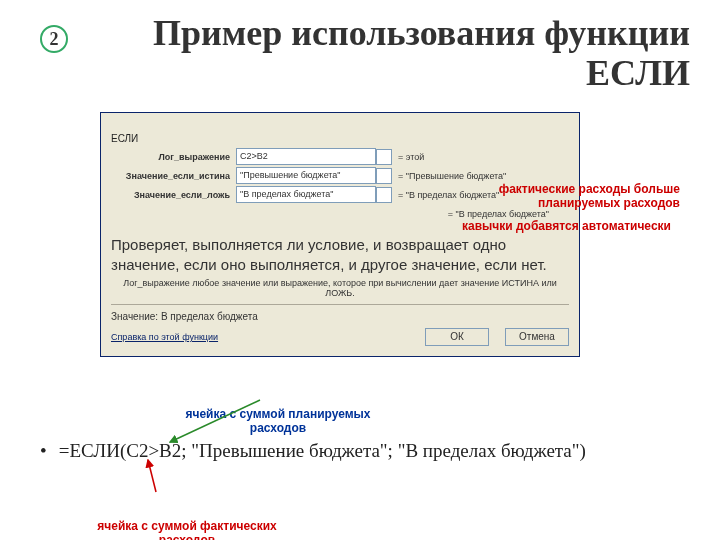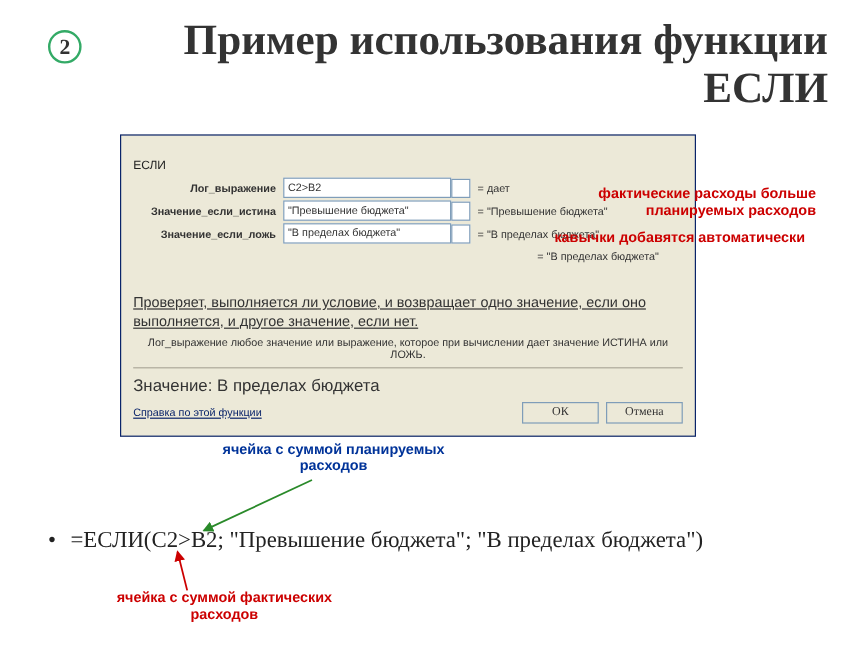--- a/index.html
+++ b/index.html
@@ -12,49 +12,49 @@
   .dlg-btn { width: 16px; height: 14px; background: #c8412a; color:#fff; font-size:10px; text-align:center; line-height:14px; border-radius:2px; }
   .dlg-help { background:#3a6ea5; }
   .dlg-body { padding: 20px 10px 10px; color:#333; }
   .fn-name { color:#222; font-size:10px; margin-bottom:4px; }
   .arg-row { display:flex; align-items:center; margin:2px 0; }
   .arg-label { width:125px; text-align:right; padding-right:6px; font-weight:bold; color:#333; font-size:9px;}
   .arg-input { flex:0 0 140px; height:17px; border:1px solid #7f9db9; background:#fff; padding:0 3px; font-size:9px; line-height:14px; }
   .arg-pick { width:16px; height:16px; border:1px solid #7f9db9; background:#fff; margin-left:0; display:inline-block; }
   .arg-eval { margin-left:6px; color:#333; font-size:9px; }
   .result-row { text-align:right; padding:4px 20px 2px; color:#333; font-size:9px; }
-  .desc { margin-top:24px; font-size:12px; line-height:1.3; color:#333;text-decoration:underline; }
+  .desc { margin-top:14px; font-size:15px; line-height:1.3; color:#333; }
   .desc-sub { margin-top:4px; text-align:center; font-size:9px; }
   .sep { border-top:1px solid #aca899; margin:6px 0; }
-  .eval-line { font-size:14px; margin:4px 0 6px; }
+  .eval-line { font-size:10px; margin:4px 0 6px; }
   .dlg-footer { display:flex; justify-content:space-between; align-items:center; margin-top:6px; }
   .help-link { color:#0a246a; text-decoration:underline; font-size:9px; cursor:pointer; }
-  .dlg-buttons { display:flex; gap:6px;font-family:Liberation Serif, serif; }
+  .dlg-buttons { display:flex; gap:16px; }
   .win-btn { min-width:64px; height:18px; border:1px solid #7f9db9; background:#ece9d8; font-size:10px; text-align:center; line-height:16px; }
-  .annot { position:absolute; font-family: Arial, sans-serif; font-size:12px; font-weight:bold; color:#c00; line-height:1.15; }
-  .annot-blue { position:absolute; font-family: Arial, sans-serif; font-size:12px; font-weight:bold; color:#003399; text-align:center; line-height:1.15; }
+  .annot { position:absolute; font-family: Arial, sans-serif; font-size:12px; font-weight:bold; color:#c00; line-height:1.15;margin-top:28px; }
+  .annot-blue { position:absolute; font-family: Arial, sans-serif; font-size:12px; font-weight:bold; color:#003399; text-align:center; line-height:1.15;margin-top:40px; }
   svg.arrow { position:absolute; overflow:visible; }
   .formula-row { position:absolute; left:40px; top:440px; right:30px; font-size:19px; color:#222; }
   .bullet { display:inline-block; width:14px; }
 </style>
 </head>
 <body>
 
 <div class="num-circle">2</div>
 <div class="title">Пример использования функции ЕСЛИ</div>
 
 <div class="dialog">
   <div class="dlg-body">
     <div class="fn-name">ЕСЛИ</div>
 
     <div class="arg-row">
       <div class="arg-label">Лог_выражение</div>
       <div class="arg-input">C2&gt;B2</div>
       <span class="arg-pick"></span>
-      <div class="arg-eval">= дает</div>
+      <div class="arg-eval">= этой</div>
     </div>
     <div class="arg-row">
       <div class="arg-label">Значение_если_истина</div>
       <div class="arg-input">"Превышение бюджета"</div>
       <span class="arg-pick"></span>
       <div class="arg-eval">= "Превышение бюджета"</div>
     </div>
     <div class="arg-row">
       <div class="arg-label">Значение_если_ложь</div>
       <div class="arg-input">"В пределах бюджета"</div>

